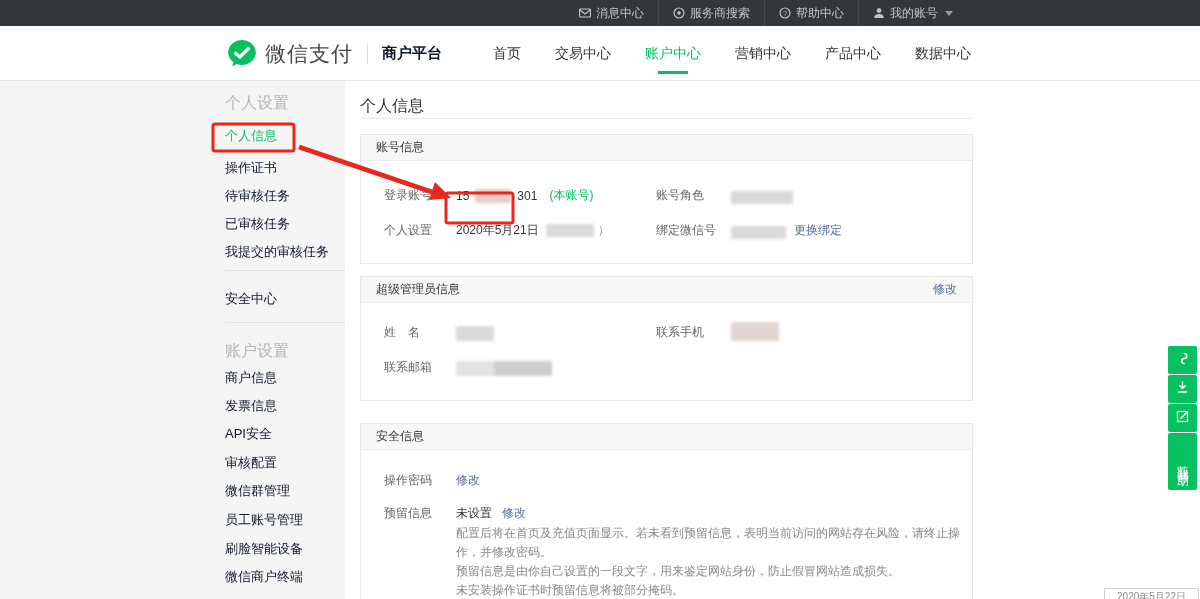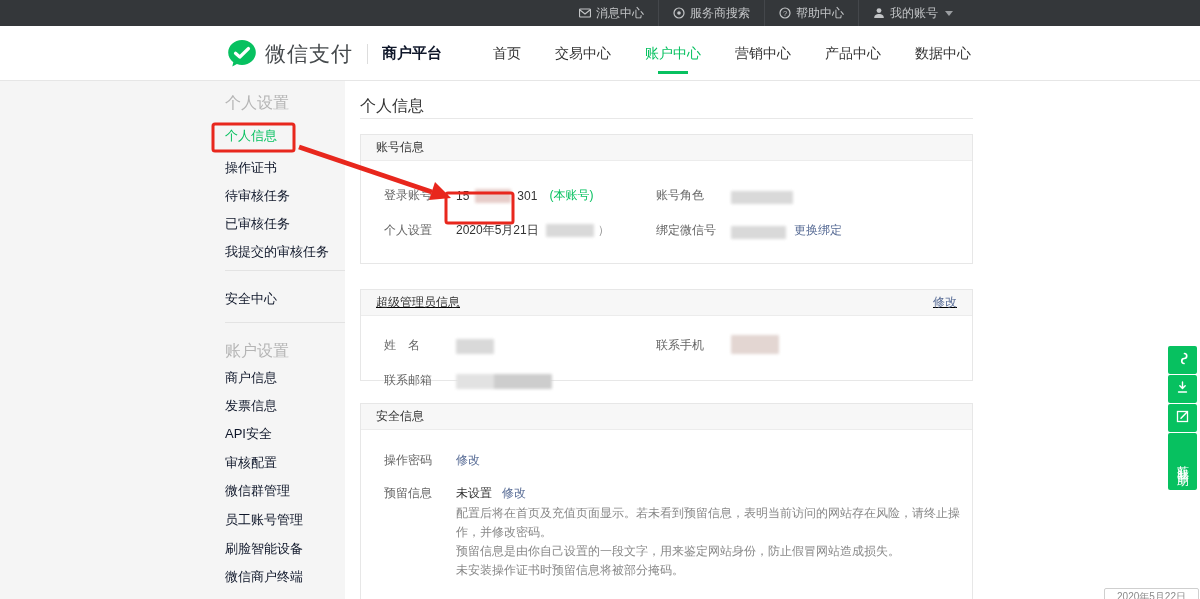--- a/index.html
+++ b/index.html
@@ -34,21 +34,21 @@
   .side-item { color:#0f172a; height:13px; line-height:13px; cursor:pointer; }
   .side-item.active { color:#07c160; }
   .side-divider { height:1px; background:#e3e3e3; }
 
   
   .content { position:absolute; top:81px; left:360px; width:613px; }
   .page-title { font-size:16px; color:#333; font-weight:normal; padding-top:15px; height:37px; }
   .title-rule { height:1px; background:#e8e8e8; }
   .card { border:1px solid #e7e7e7; background:#fff; }
   .card1 { margin-top:15px; height:130px; }
-  .card2 { margin-top:25px; height:92px;text-decoration:underline; }
+  .card2 { margin-top:12px; height:125px; }
   .card3 { margin-top:22px; height:230px; }
   .card-header { height:26px; line-height:25px; background:#f7f7f7; border-bottom:1px solid #ececec; padding:0 15px; font-size:12px; color:#333; display:flex; justify-content:space-between; align-items:center; }
   .card-body { position:relative; }
   .field { position:absolute; display:flex; align-items:flex-end; font-size:12px; }
   .f-label { color:#666; width:72px; flex:none; }
   .f-label-w { color:#666; width:75px; flex:none; }
   .f-value { color:#333; display:flex; align-items:center; gap:4px; }
   .green-text { color:#07c160; }
   .blue-link { color:#576b95; cursor:pointer; text-decoration:none; }
   .muted { color:#999; }

